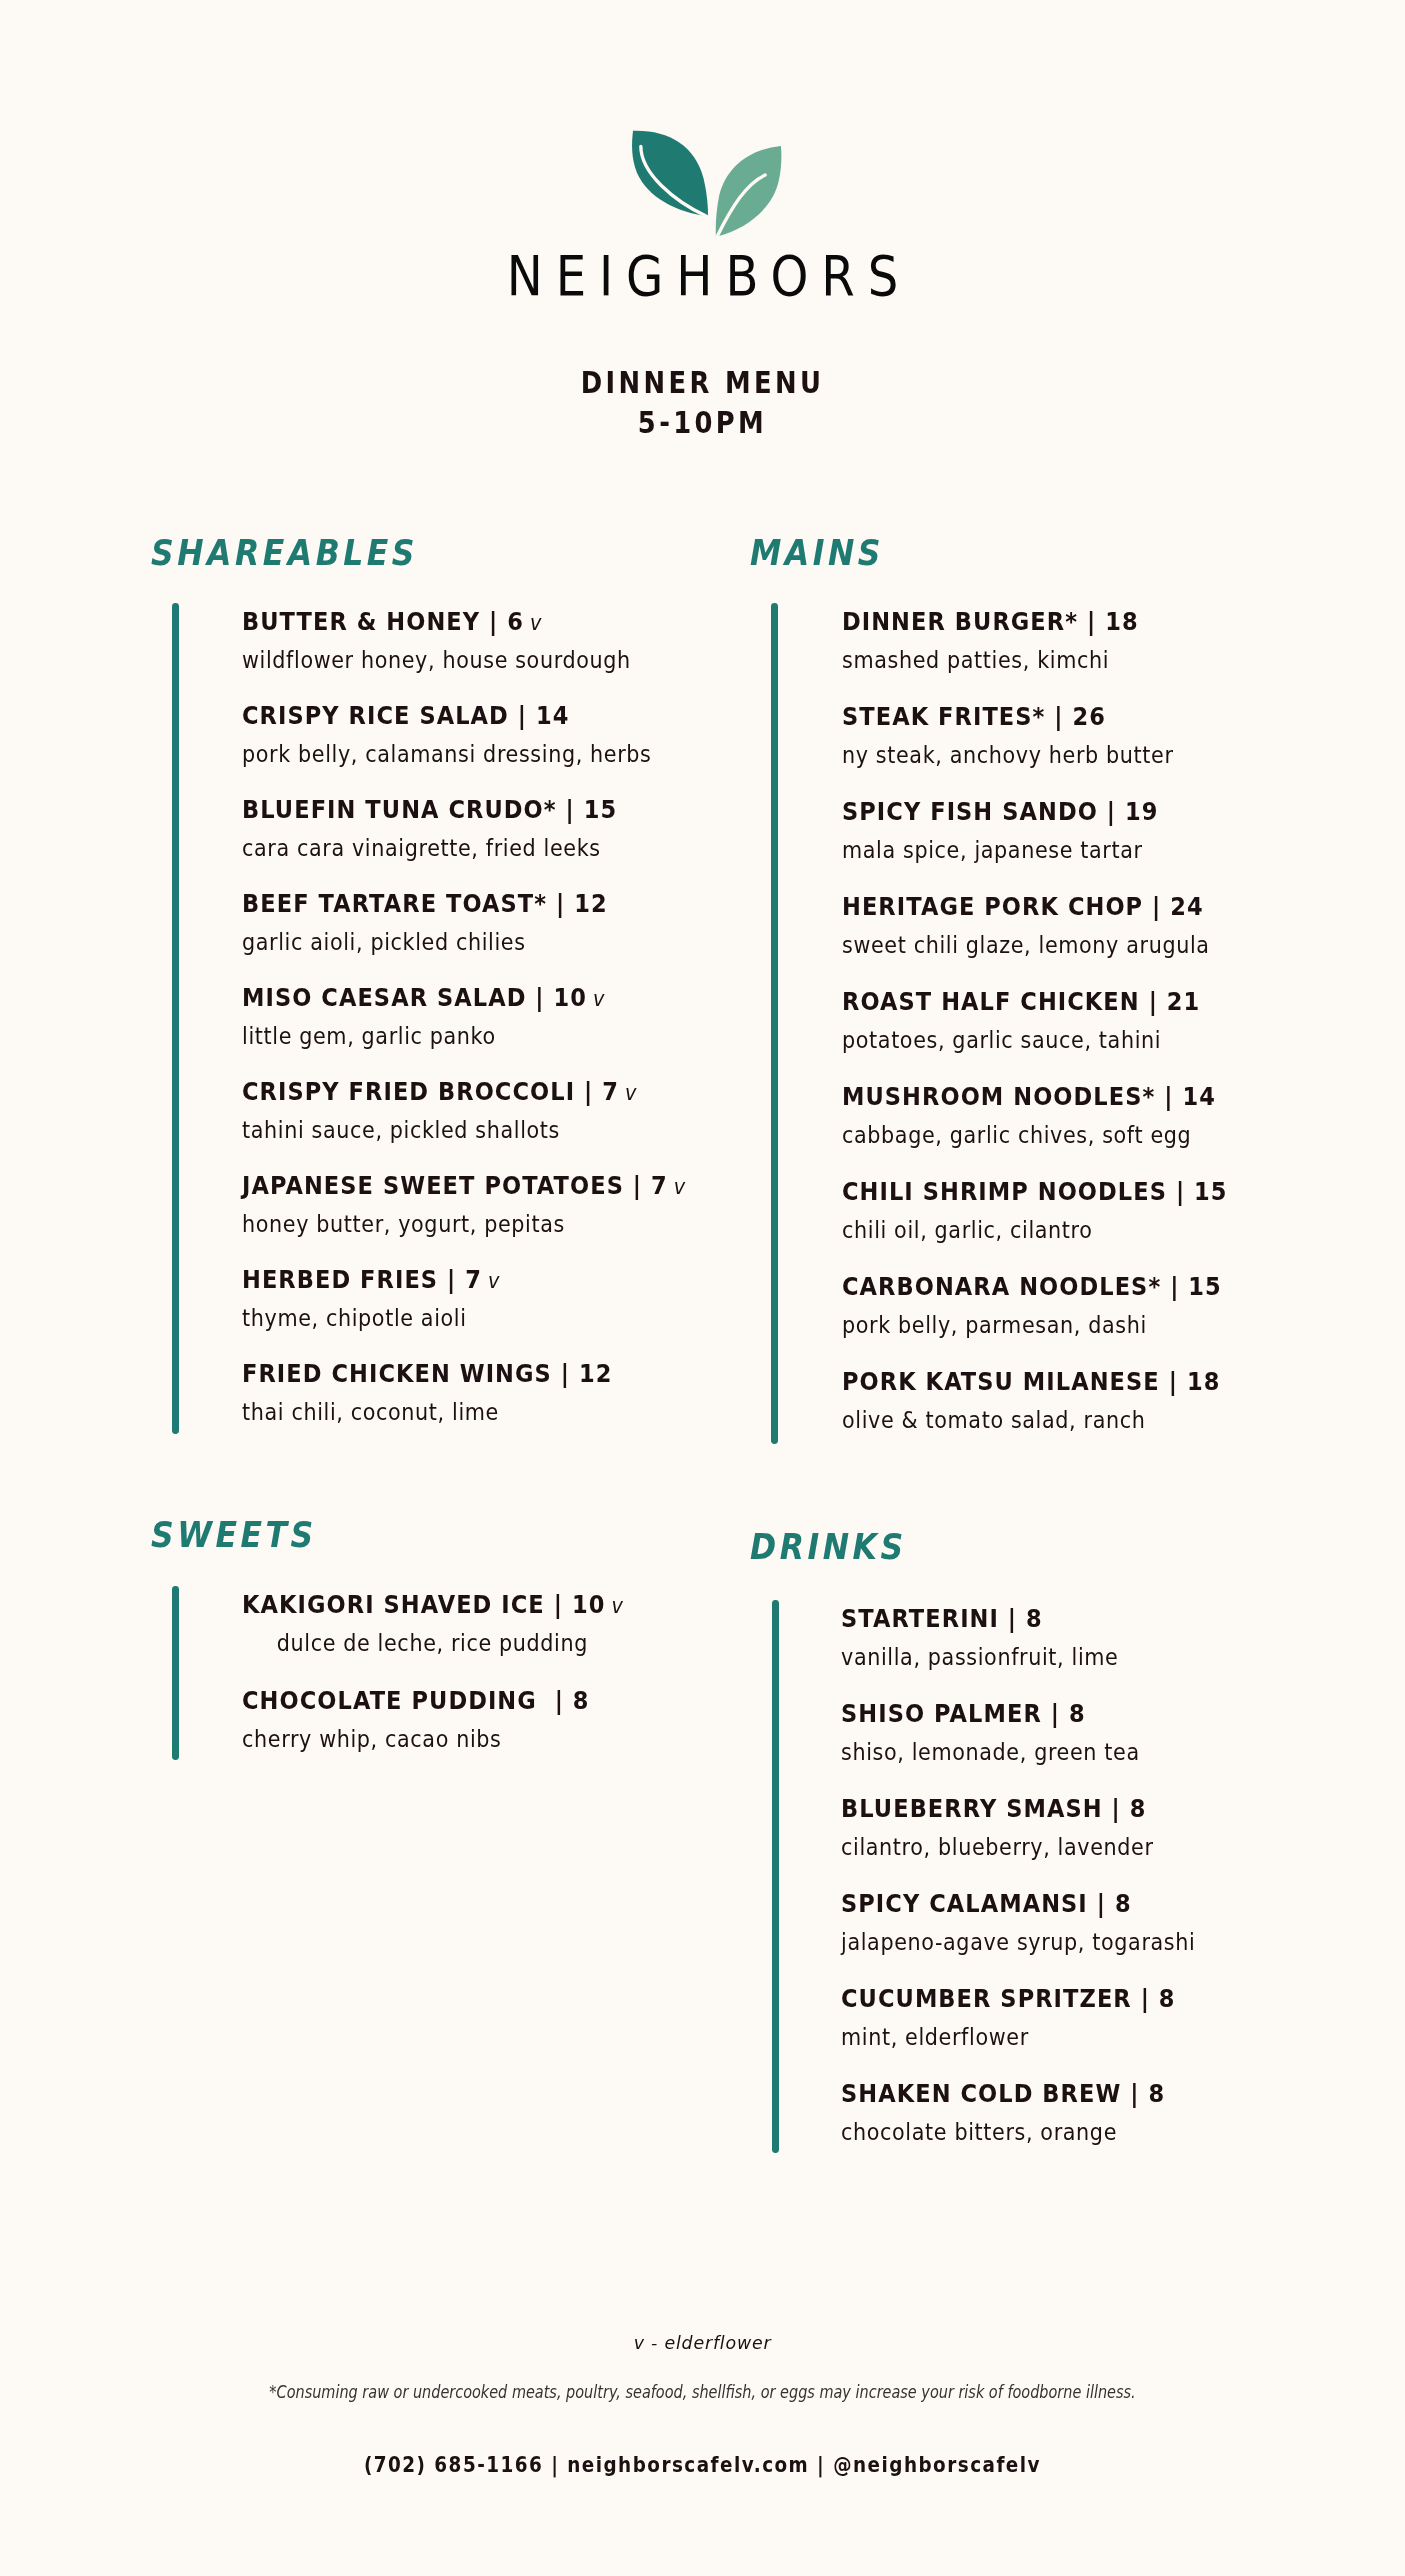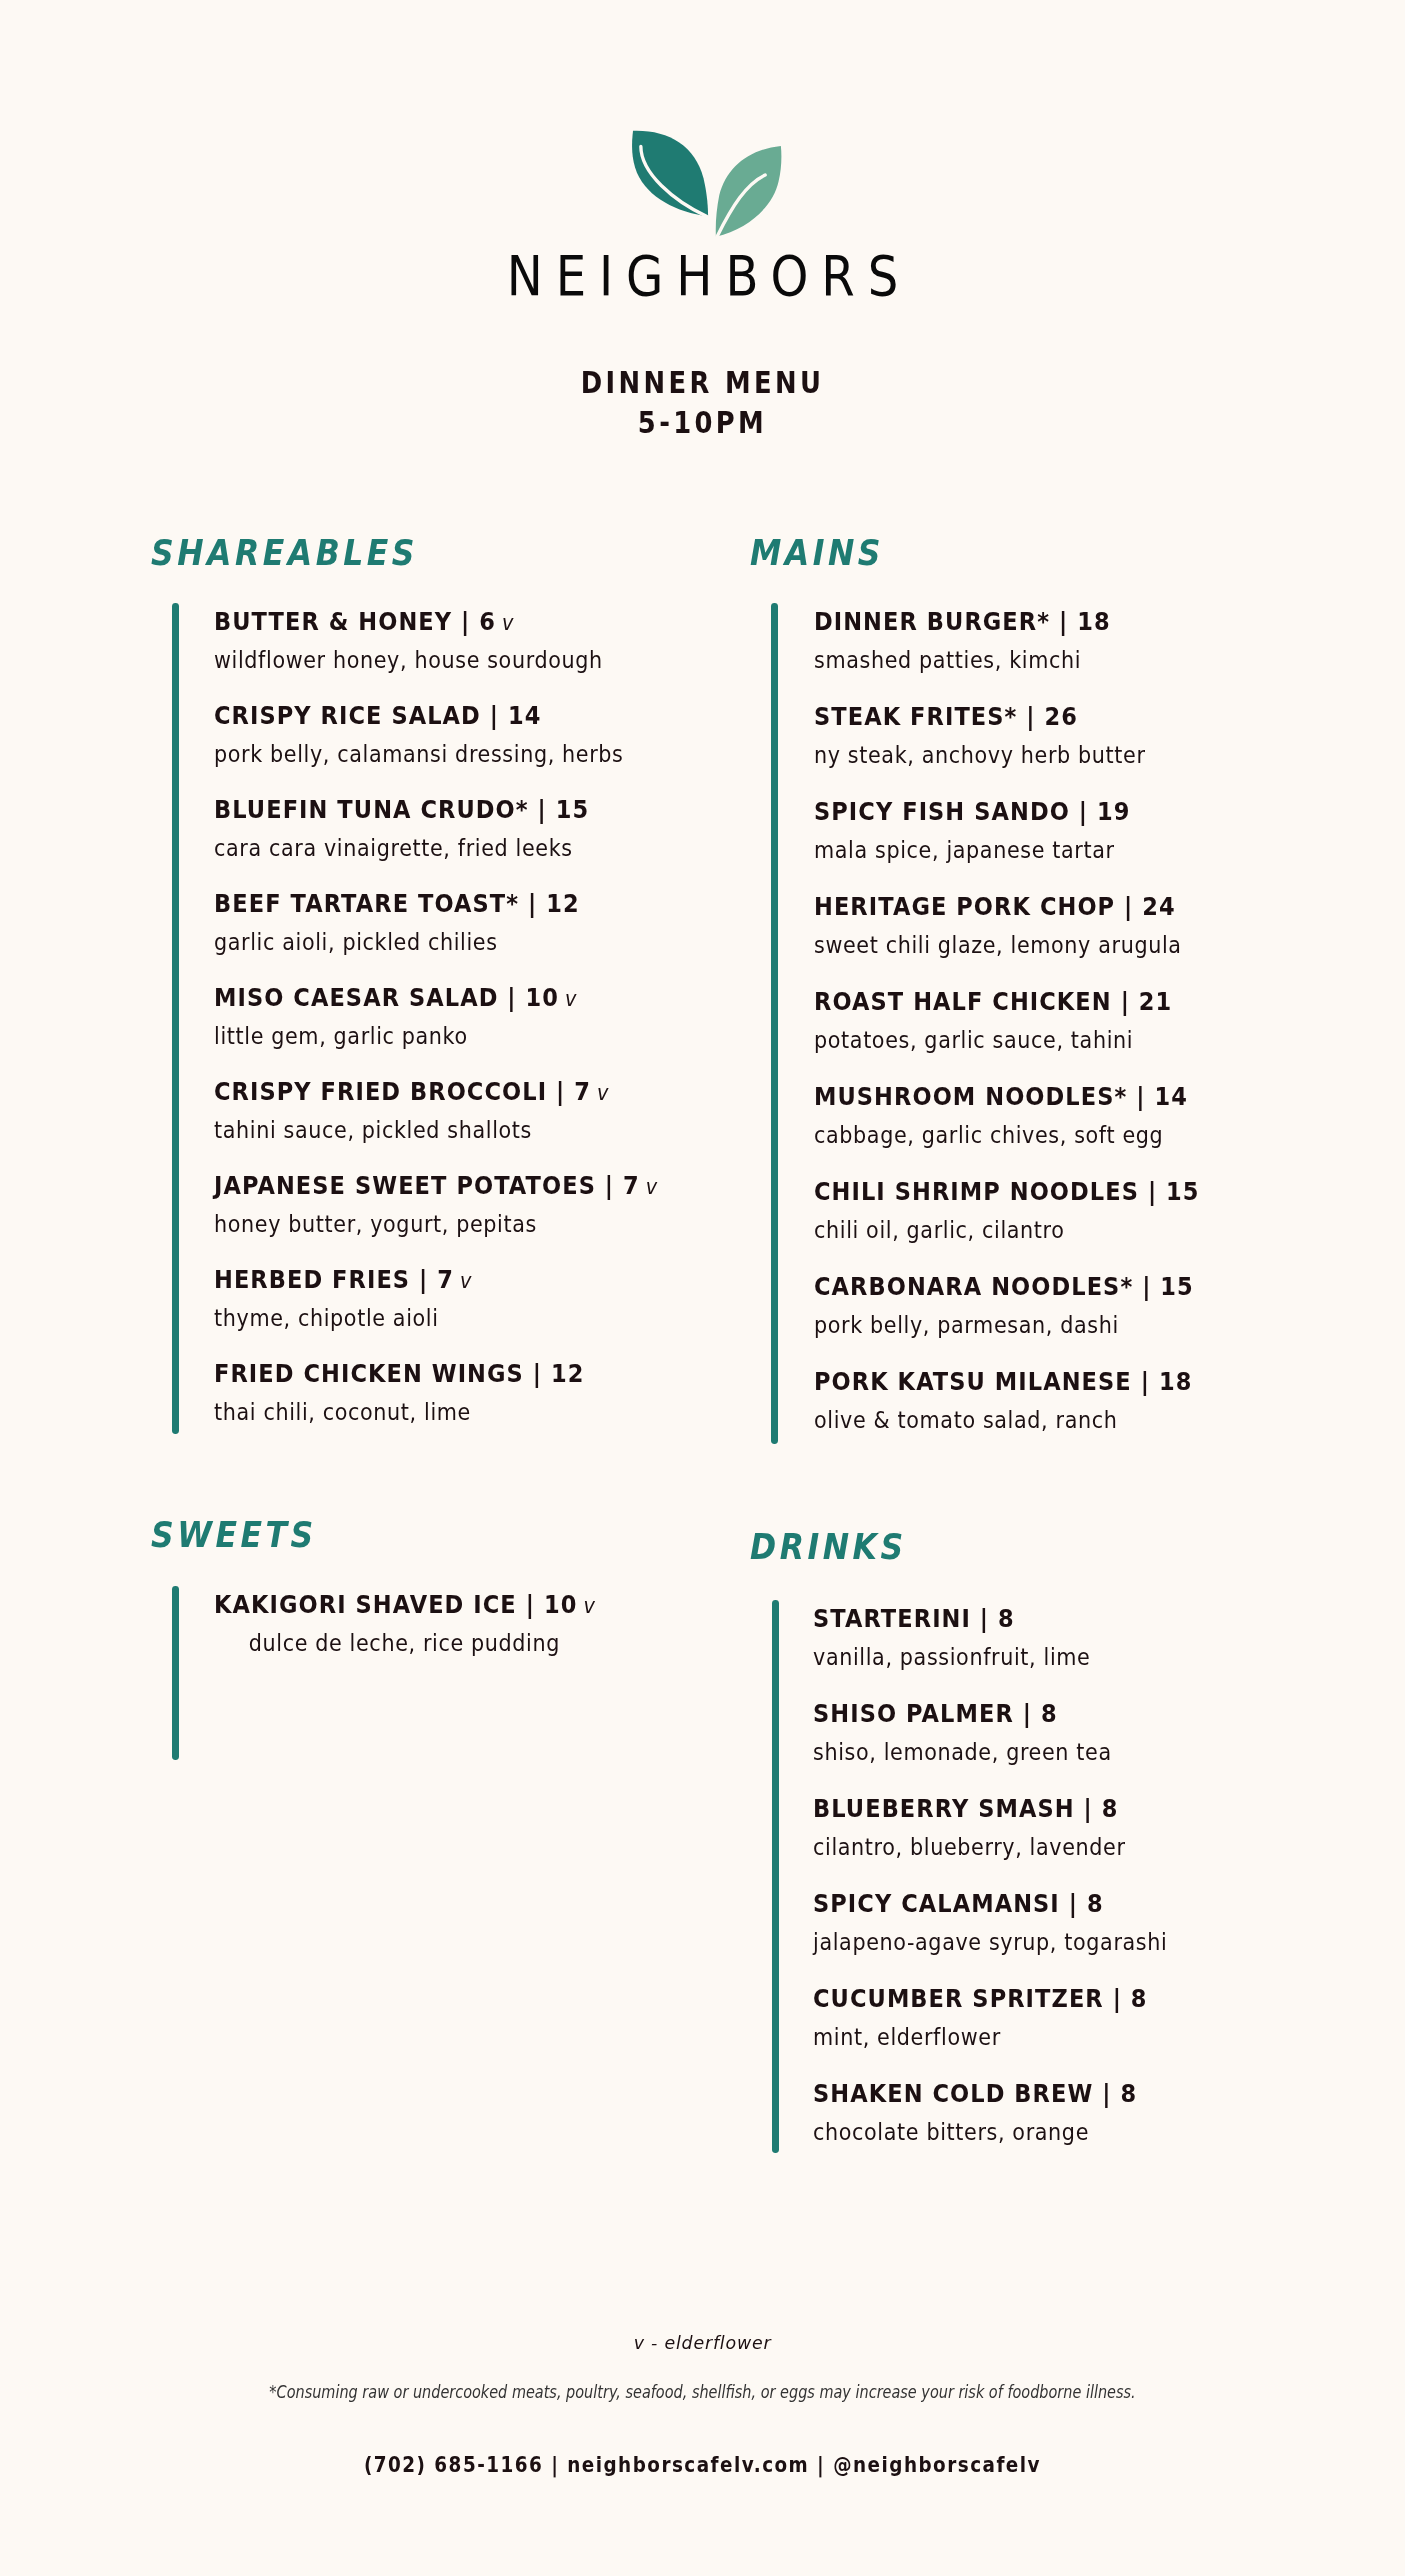--- a/index.html
+++ b/index.html
@@ -29,21 +29,21 @@
 
   .section-title {
     position:absolute; font-family:"DejaVu Sans", sans-serif;
     font-weight:700; font-style:italic; font-size:35px;
     letter-spacing:3.9px; color:#1f7b72; line-height:39px;
     transform:scaleX(0.9); transform-origin:left center;
   }
   .bar {
     position:absolute; width:6.7px; background:#1f7b72; border-radius:3.4px;
   }
-  .items { position:absolute; }
+  .items { position:absolute;margin-left:28px; }
   .item { position:relative; height:94px; }
   .item-name {
     display:block; font-weight:700; font-size:25px; letter-spacing:1.2px;
     line-height:30px; white-space:nowrap; color:#1c1012;
     transform:scaleX(0.9); transform-origin:left center;
   }
   .item-desc {
     display:block; font-weight:400; font-size:23px; letter-spacing:0.7px;
     line-height:30px; margin-top:7.3px; white-space:nowrap; color:#1c1012;
     transform:scaleX(0.9); transform-origin:left center;
@@ -164,20 +164,24 @@
     </div>
 </div>
 
 <div class="section-title" style="left:151px; top:1516px;">SWEETS</div>
 <div class="bar" style="left:172px; top:1586px; height:174px;"></div>
 <div class="items sweets" style="left:214px; top:1590px;">
   <div class="item" style="height:96px;text-align:center;">
       <span class="item-name"><span>KAKIGORI SHAVED ICE | 10</span><span class="veg">v</span></span>
       <span class="item-desc">dulce de leche, rice pudding</span>
     </div>
+  <div class="item">
+      <span class="item-name"><span style="white-space:pre;">CHOCOLATE PUDDING  | 8</span><span class="veg"></span></span>
+      <span class="item-desc">cherry whip, cacao nibs</span>
+    </div>
 </div>
 
 <div class="section-title" style="left:750px; top:1528px;">DRINKS</div>
 <div class="bar" style="left:772px; top:1600px; height:553px;"></div>
 <div class="items drinks" style="left:813px; top:1604px;">
   <div class="item">
       <span class="item-name"><span>STARTERINI | 8</span><span class="veg"></span></span>
       <span class="item-desc">vanilla, passionfruit, lime</span>
     </div>
   <div class="item">

